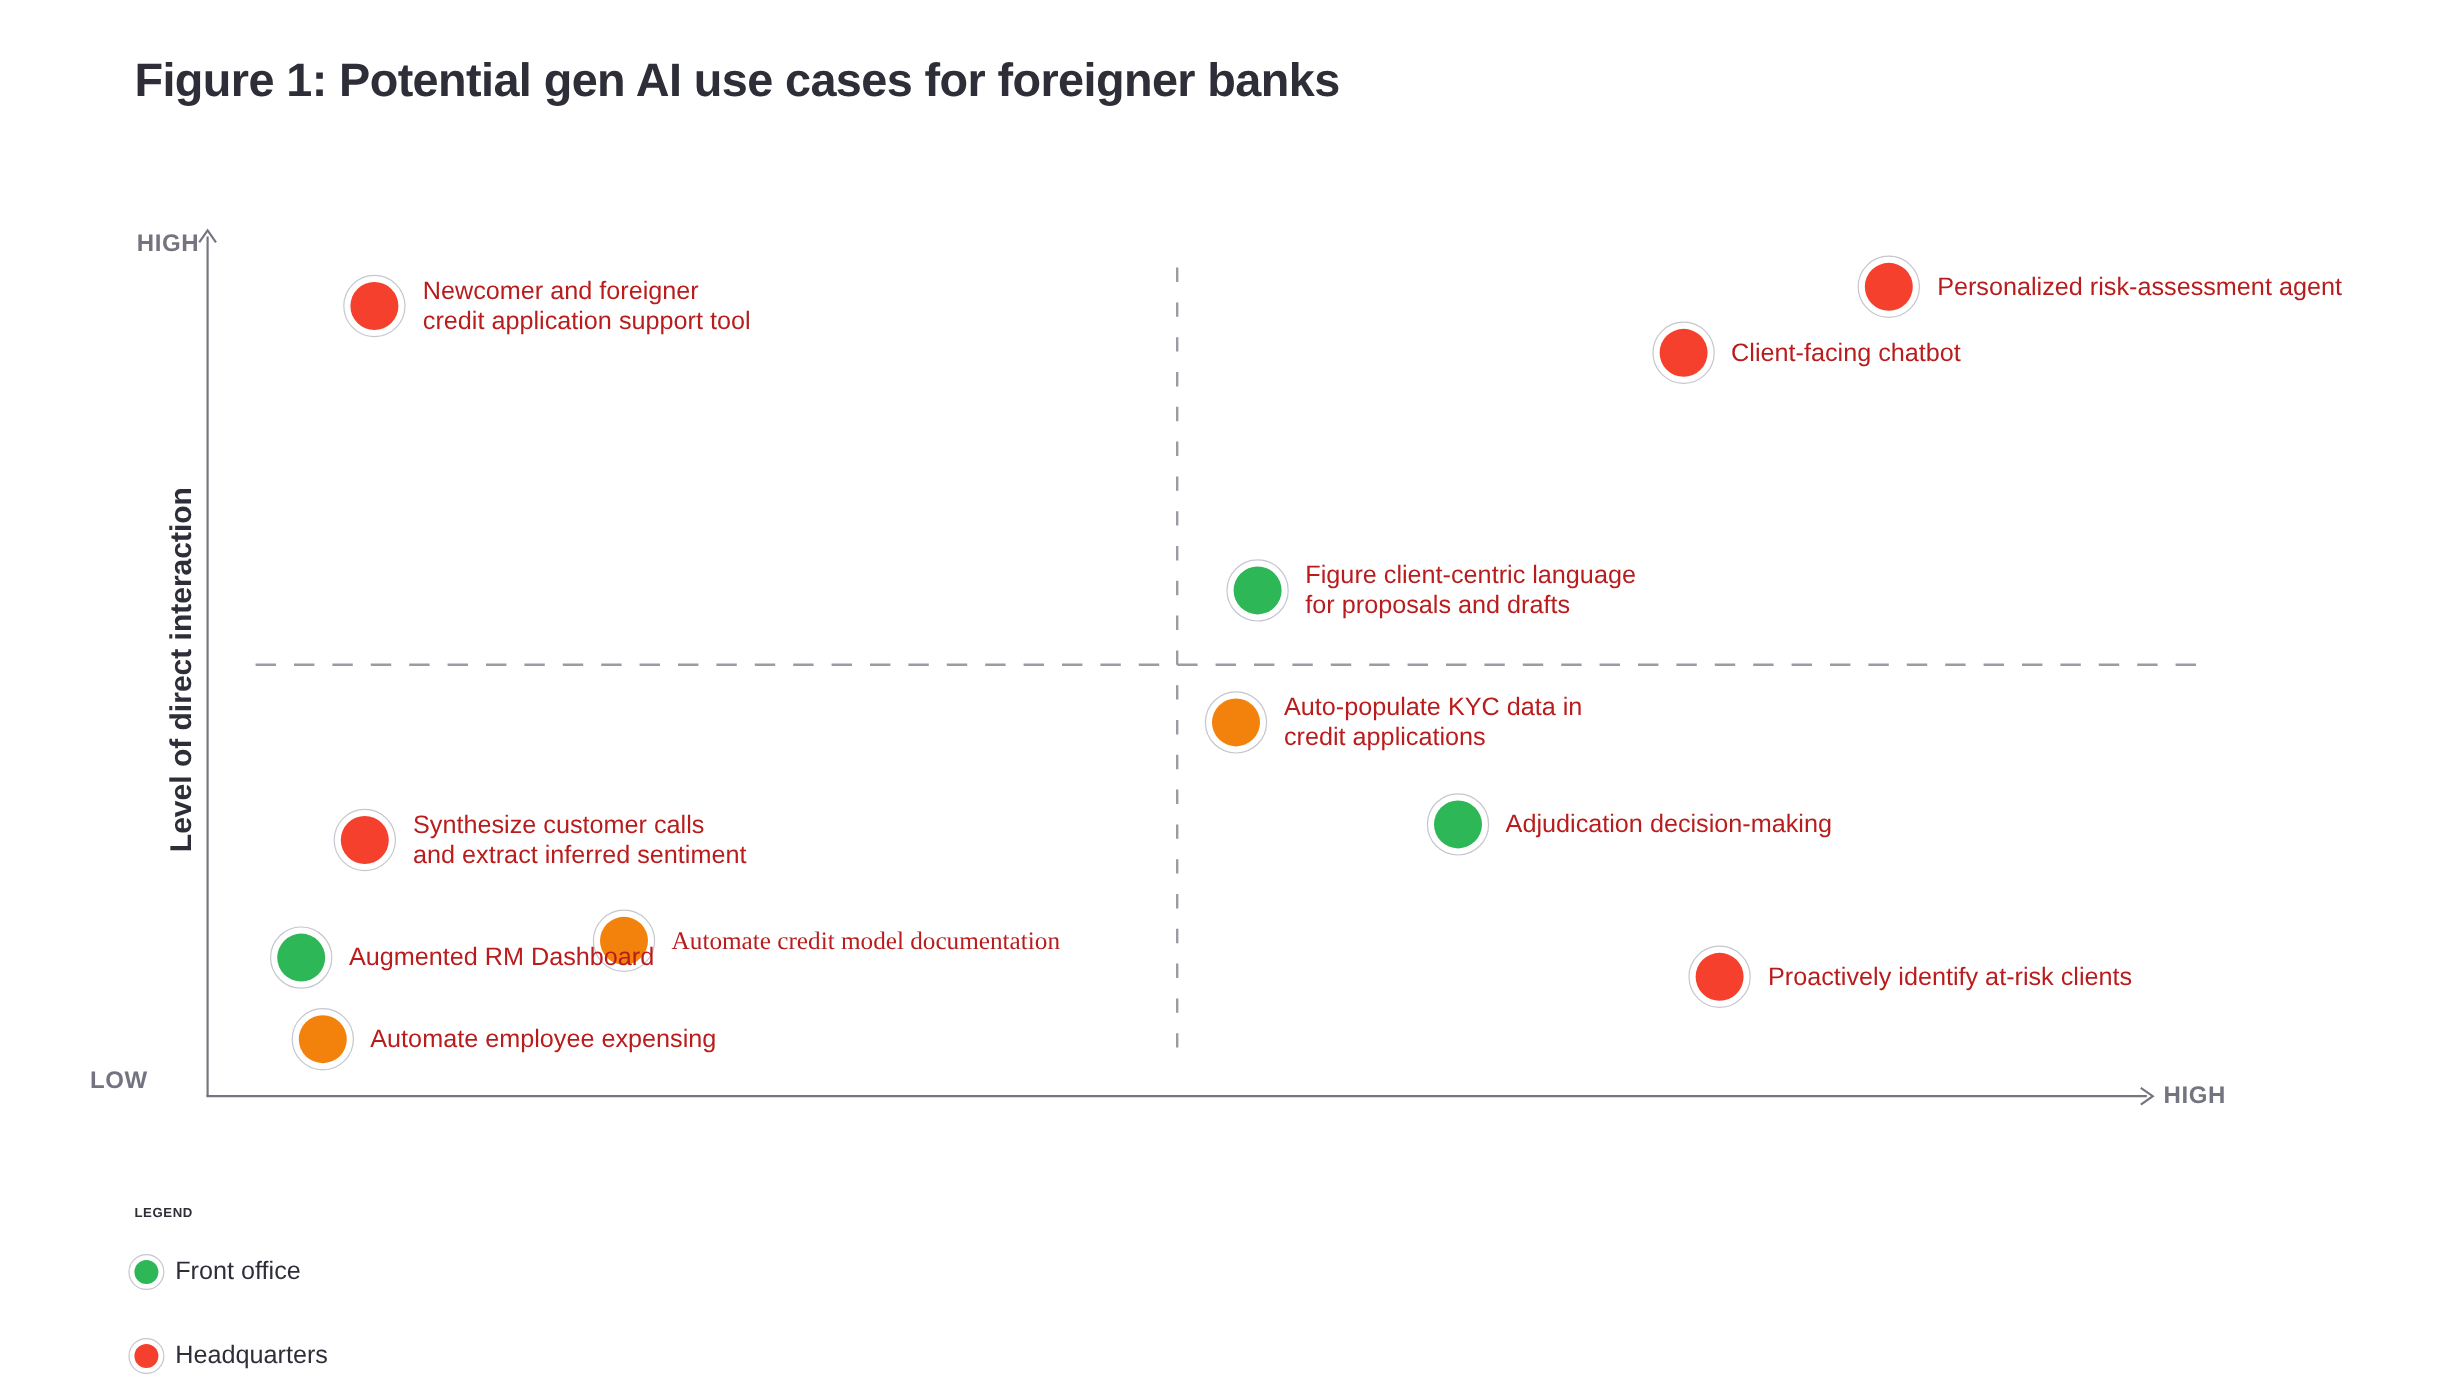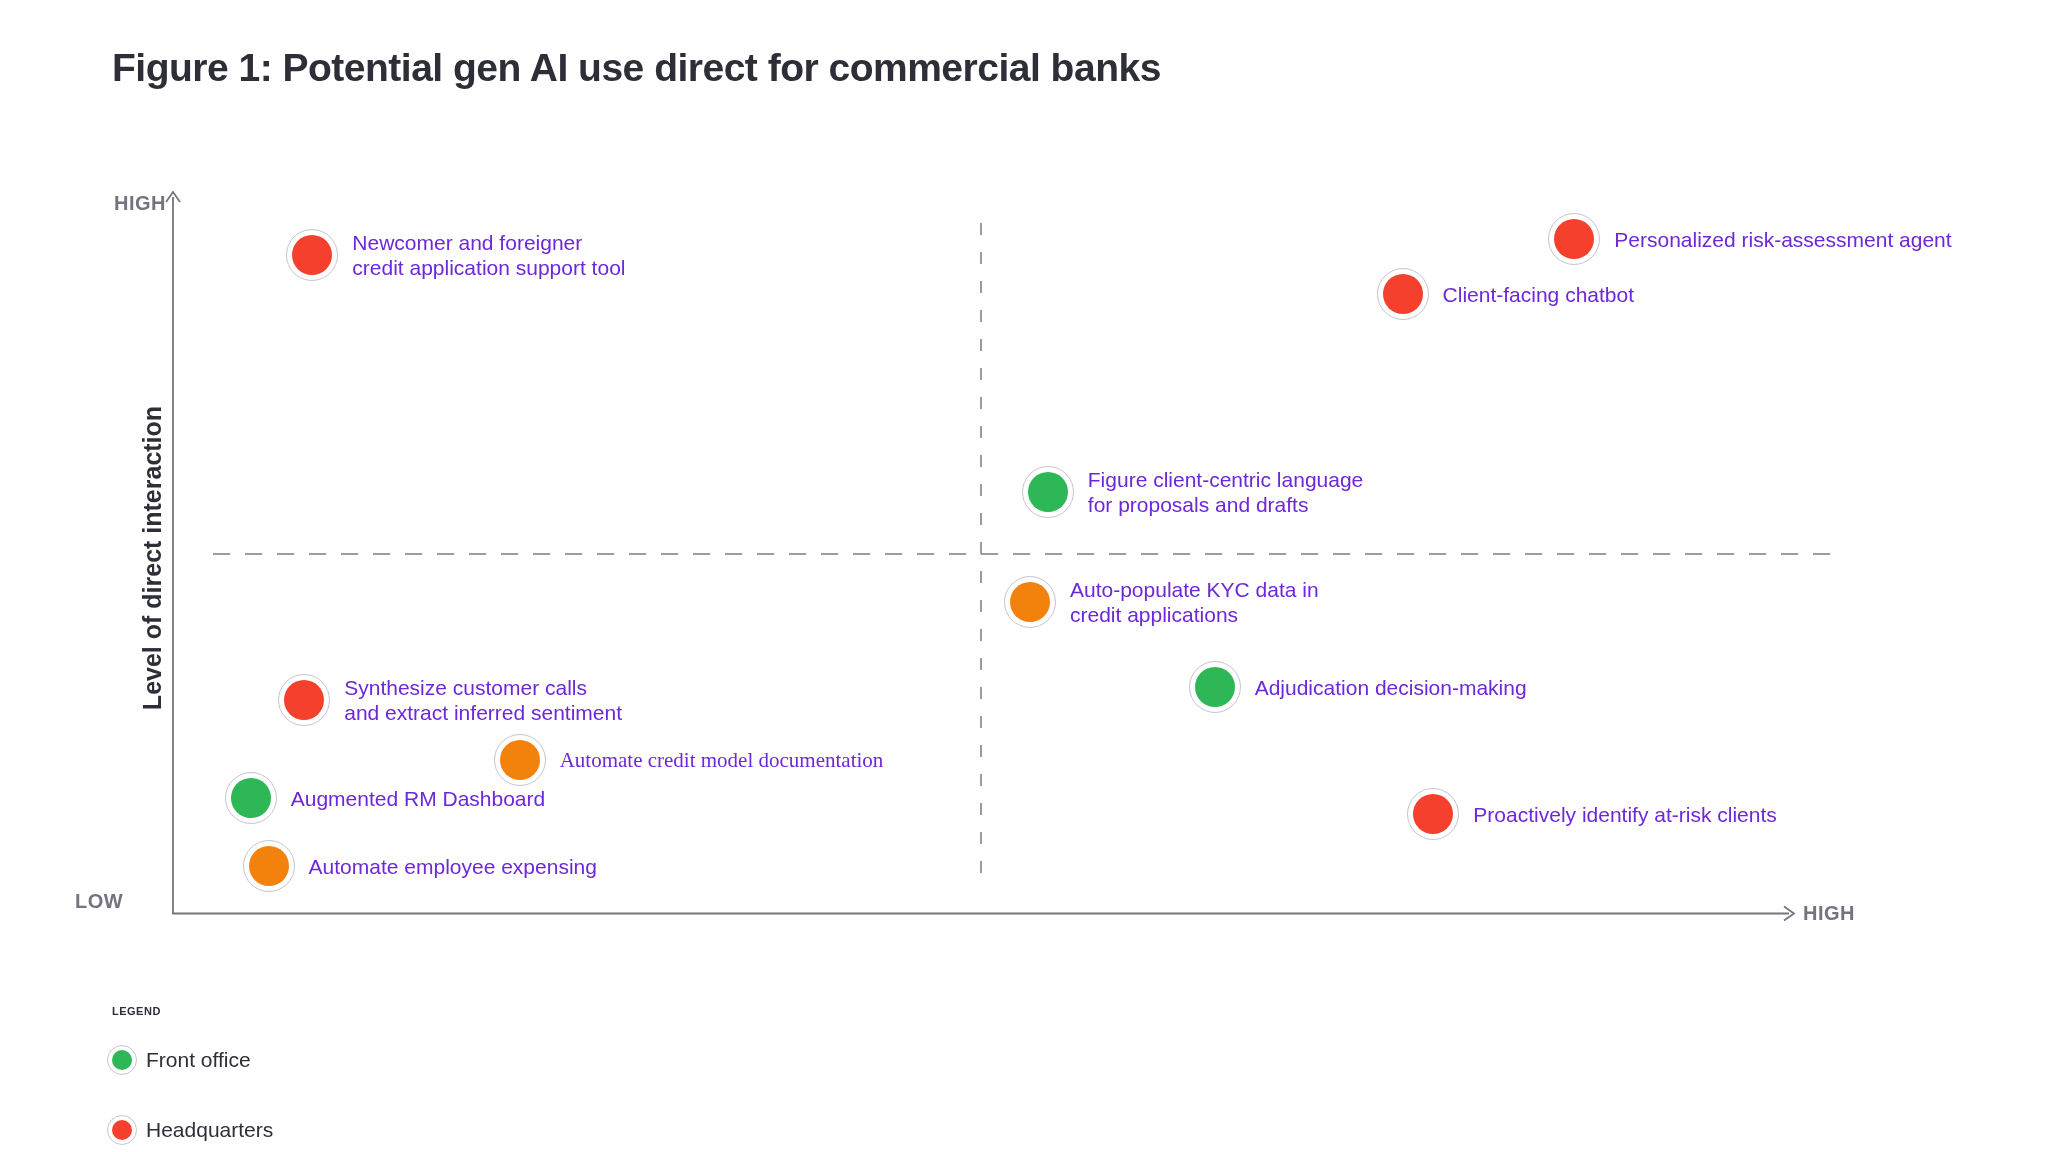--- a/index.html
+++ b/index.html
@@ -88,21 +88,21 @@
   .point .label {
     position: absolute;
     left: 66px;
     top: 50%;
     transform: translateY(-50%);
     font-size: 21px;
     line-height: 25px;
     white-space: pre-line;
     width: max-content;
     max-width: 480px;
-    color: #6d28d9;
+    color: #b91c1c;
   }
   .legend {
     position: absolute;
     left: 107px;
     top: 1005px;
   }
   .legend-heading {
     font-size: 11px;
     font-weight: 700;
     letter-spacing: 0.5px;
@@ -140,21 +140,21 @@
   .legend-label {
     font-size: 21px;
     color: #2e2e38;
   }
 </style>
 </head>
 <body>
 
 <div class="figure">
 
-  <div class="figure-title">Figure 1: Potential gen AI use direct for commercial banks</div>
+  <div class="figure-title">Figure 1: Potential gen AI use cases for foreigner banks</div>
 
   <svg class="axes" width="2048" height="1152" viewBox="0 0 2048 1152">
 
     <line x1="173" y1="913.5" x2="173" y2="197" stroke="#75757f" stroke-width="1.8"></line>
     <polyline points="166,202 173,192 180,202" fill="none" stroke="#75757f" stroke-width="1.8"></polyline>
 
     <line x1="172" y1="913.5" x2="1789" y2="913.5" stroke="#75757f" stroke-width="1.8"></line>
     <polyline points="1784,906.5 1794,913.5 1784,920.5" fill="none" stroke="#75757f" stroke-width="1.8"></polyline>
 
     <line x1="213" y1="554" x2="1842" y2="554" stroke="#9b9ba4" stroke-width="2" stroke-dasharray="17 15"></line>
@@ -207,21 +207,21 @@
         </div>
         <div class="label">Synthesize customer calls
 and extract inferred sentiment</div>
       </div>
       <div class="point" style="left: 1188.66px; top: 660.92px;">
         <div class="ring">
           <div class="dot" style="background: rgb(45, 183, 87);"></div>
         </div>
         <div class="label">Adjudication decision-making</div>
       </div>
-      <div class="point" style="left: 493.68px; top: 734px; font-family: Liberation Serif, serif;">
+      <div class="point" style="left: 493.68px; top: 758px; font-family: Liberation Serif, serif;">
         <div class="ring">
           <div class="dot" style="background: rgb(243, 130, 13);"></div>
         </div>
         <div class="label">Automate credit model documentation</div>
       </div>
       <div class="point" style="left: 224.76px; top: 771.8px;">
         <div class="ring">
           <div class="dot" style="background: rgb(45, 183, 87);"></div>
         </div>
         <div class="label">Augmented RM Dashboard</div>

